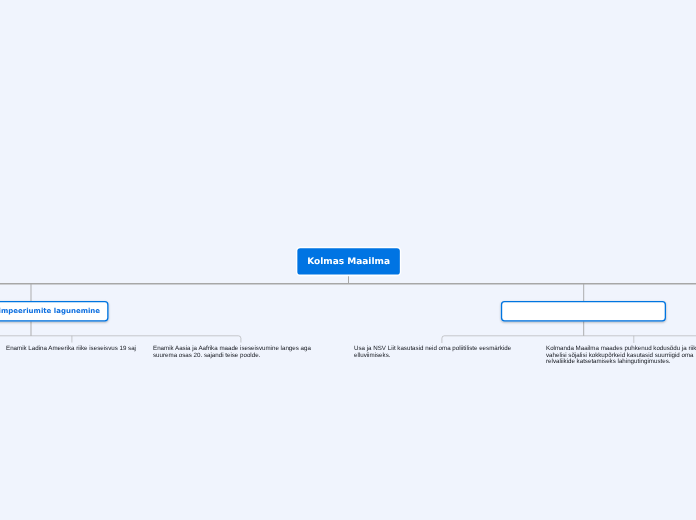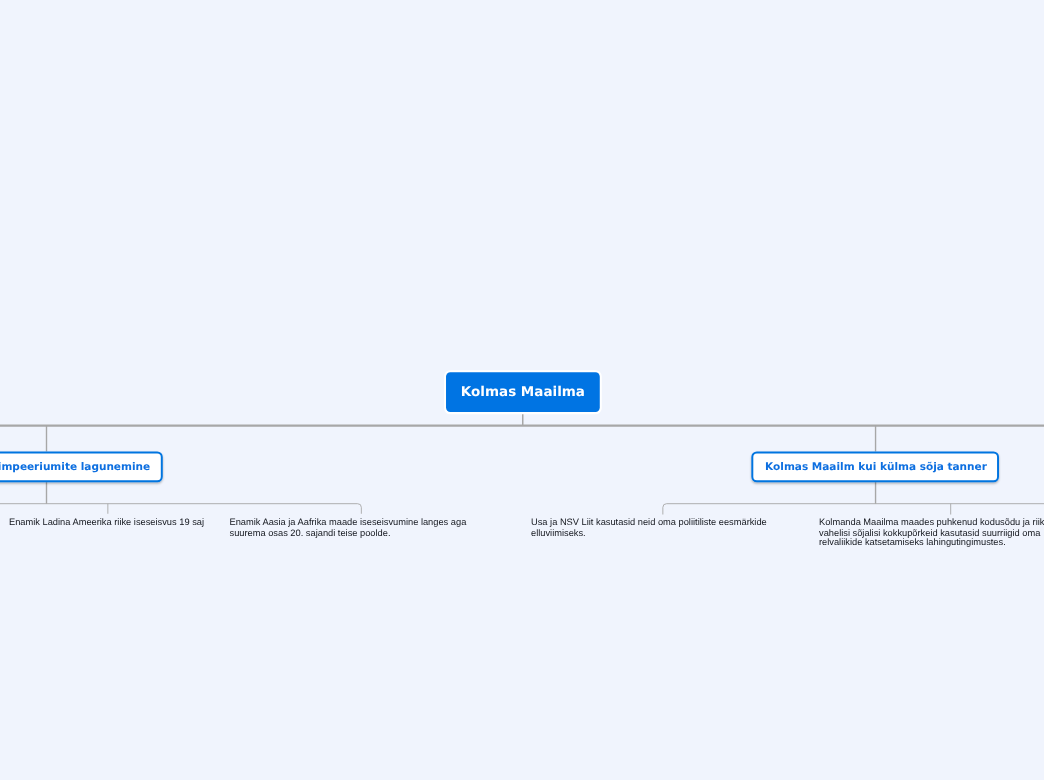--- a/index.html
+++ b/index.html
@@ -55,22 +55,19 @@
   </svg>
 
   <div class="node-label root-label" style="left:296px;top:248.5px;width:105.2px;height:26px">
     <span>Kolmas Maailma</span>
   </div>
 
   <div class="node-label branch-label" style="left:-38.24px;top:301.3px;width:138.1px;height:20px">
     <span>Koloniaalimpeeriumite lagunemine</span>
   </div>
 
-  <div class="node-label branch-label" style="left:509.81px;top:301.3px;width:148px;height:20px">
-    <span>Kolmas Maailm kui külma sõja tanner</span>
-  </div>
 
   <div class="leaf" style="left:6.4px;top:346.0px;width:131px">Enamik Ladina Ameerika riike iseseisvus 19 saj</div>
   <div class="leaf" style="left:153.0px;top:346.0px;width:175.4px">Enamik Aasia ja Aafrika maade iseseisvumine langes aga suurema osas 20. sajandi teise poolde.</div>
   <div class="leaf" style="left:353.7px;top:346.0px;width:176.4px">Usa ja NSV Liit kasutasid neid oma poliitiliste eesmärkide elluviimiseks.</div>
   <div class="leaf" style="left:545.9px;top:346.0px;width:175.2px">Kolmanda Maailma maades puhkenud kodusõdu ja riikide vahelisi sõjalisi kokkupõrkeid kasutasid suurriigid oma relvaliikide katsetamiseks lahingutingimustes.</div>
 
 </div>
 
 </body></html>

